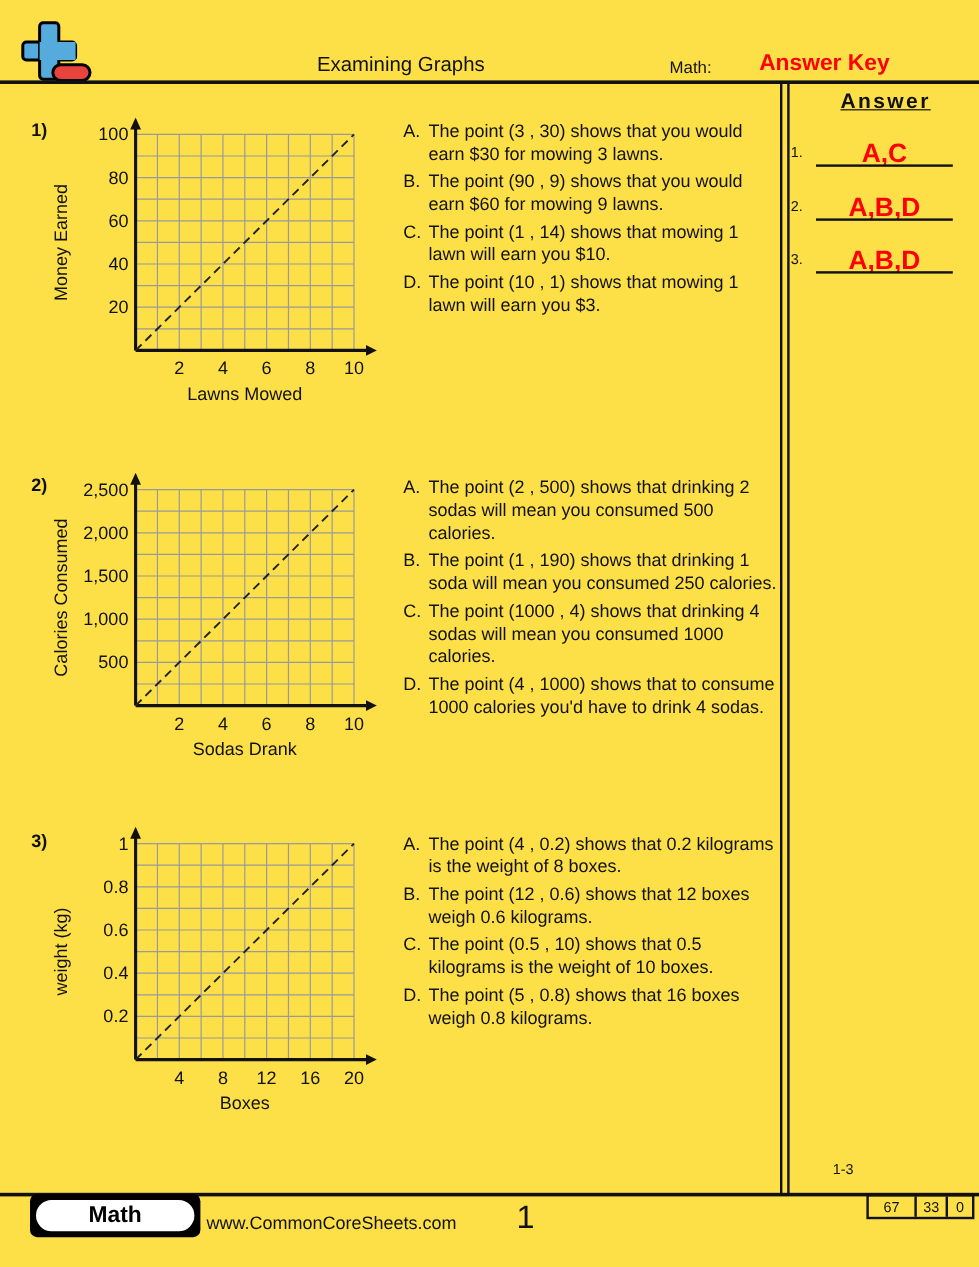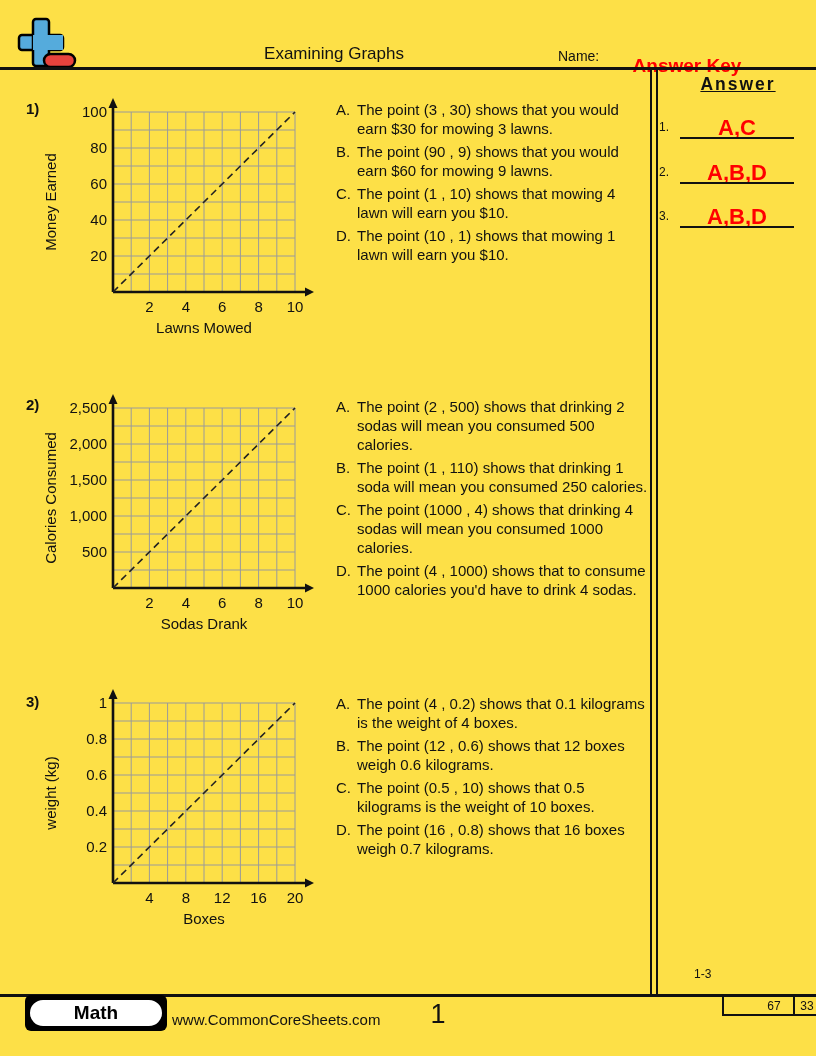--- a/index.html
+++ b/index.html
@@ -6,21 +6,21 @@
   .page{
     position:relative;width:816px;height:1056px;background:#fde047;
     font-family:"Liberation Sans",sans-serif;color:#111;overflow:hidden;
   }
   .abs{position:absolute;}
   
   .hdr-rule{left:0;top:67px;width:816px;height:3px;background:#111;}
   .title{left:184px;top:44px;width:300px;text-align:center;font-size:17px;}
   .name-label{left:558px;top:48px;font-size:14px;}
   .name-value{left:608px;top:42px;width:158px;text-align:center;
-    font-size:19px;font-weight:bold;color:#ff0000;margin-top:13px;}
+    font-size:19px;font-weight:bold;color:#ff0000;}
   .instructions{left:22px;top:72px;font-size:14.5px;font-weight:bold;}
   
   .divider{left:650px;top:70px;width:4px;height:925px;
     border-left:2px solid #111;border-right:2px solid #111;}
   .answers-heading{left:665px;top:74px;width:146px;text-align:center;
     font-size:17.5px;font-weight:bold;text-decoration:underline;letter-spacing:2px;}
   .ans-num{font-size:12px;color:#111;}
   .ans-line{height:2px;background:#111;width:114px;left:680px;}
   .ans-val{left:680px;width:114px;text-align:center;font-size:22px;
     font-weight:bold;color:#ff0000;}
@@ -37,38 +37,38 @@
   .badge-pill{position:absolute;left:3px;top:3px;right:3px;bottom:3px;background:#fff;
     border:2.5px solid #000;border-radius:16px;display:flex;align-items:center;
     justify-content:center;font-size:19px;font-weight:bold;color:#000;}
   .website{left:172px;top:1011px;font-size:15px;}
   .page-num{left:408px;top:999px;width:60px;text-align:center;font-size:27px;}
   .prob-range{left:694px;top:967px;font-size:12px;}
   .score-table{left:722px;top:995px;display:flex;border:2px solid #111;height:17px;}
   .score-cell{border-left:2px solid #111;display:flex;align-items:center;
     justify-content:center;font-size:12px;padding:0;}
   .score-cell:first-child{border-left:none;}
-  .sc0{width:38px;padding-left:31px;}.sc1{width:24px;text-align:center;}.sc2{width:20px;}
+  .sc0{width:38px;}.sc1{width:24px;text-align:center;}.sc2{width:20px;}
   svg text{font-family:"Liberation Sans",sans-serif;fill:#111;}
 </style>
 </head>
 <body>
 
 <div class="page">
 
   <div class="abs" style="left:16px;top:16px;width:62px;height:54px;">
     <svg width="62" height="54" viewBox="0 0 62 54">
       <rect x="3" y="19" width="44" height="15" rx="3" fill="#55abdc" stroke="#000" stroke-width="2.5"></rect>
       <rect x="17" y="3" width="16" height="47" rx="3" fill="#55abdc" stroke="#000" stroke-width="2.5"></rect>
       <rect x="17" y="19" width="30" height="15" fill="#55abdc"></rect>
       <rect x="28" y="38" width="31" height="13" rx="6.5" fill="#e8433d" stroke="#000" stroke-width="2.5"></rect>
     </svg>
   </div>
   <div class="abs title">Examining Graphs</div>
-  <div class="abs name-label">Name:</div>
+  <div class="abs name-label">Math:</div>
   <div class="abs name-value">Answer Key</div>
   <div class="abs hdr-rule"></div>
 
   <div class="abs divider"></div>
   <div class="abs answers-heading">Answer</div>
 
   <div class="abs ans-num" style="left:659px;top:120px;">1.</div>
   <div class="abs ans-val" style="top:115px;">A,C</div>
   <div class="abs ans-line" style="top:137px;"></div>
 
@@ -124,25 +124,25 @@
     <div class="stmt">
       <span class="stmt-letter">A.</span>
       <span class="stmt-text">The point (3 , 30) shows that you would earn $30 for mowing 3 lawns.</span>
     </div>
     <div class="stmt">
       <span class="stmt-letter">B.</span>
       <span class="stmt-text">The point (90 , 9) shows that you would earn $60 for mowing 9 lawns.</span>
     </div>
     <div class="stmt">
       <span class="stmt-letter">C.</span>
-      <span class="stmt-text">The point (1 , 10) shows that mowing 4 lawn will earn you $10.</span>
+      <span class="stmt-text">The point (1 , 14) shows that mowing 1 lawn will earn you $10.</span>
     </div>
     <div class="stmt">
       <span class="stmt-letter">D.</span>
-      <span class="stmt-text">The point (10 , 1) shows that mowing 1 lawn will earn you $10.</span>
+      <span class="stmt-text">The point (10 , 1) shows that mowing 1 lawn will earn you $3.</span>
     </div>
   </div>
 
   <div class="abs prob-num" style="top:396px;">2)</div>
   <div class="abs chart-box" style="top:394px;"><svg width="300" height="240" viewBox="0 0 300 240">
         <line x1="113.2" y1="14" x2="113.2" y2="194" stroke="#9a9a9a" stroke-width="1"></line>
         <line x1="131.4" y1="14" x2="131.4" y2="194" stroke="#9a9a9a" stroke-width="1"></line>
         <line x1="149.6" y1="14" x2="149.6" y2="194" stroke="#9a9a9a" stroke-width="1"></line>
         <line x1="167.8" y1="14" x2="167.8" y2="194" stroke="#9a9a9a" stroke-width="1"></line>
         <line x1="186" y1="14" x2="186" y2="194" stroke="#9a9a9a" stroke-width="1"></line>
@@ -179,21 +179,21 @@
         <text x="186" y="235" text-anchor="middle" font-size="15">Sodas Drank</text>
         <text transform="translate(38,104) rotate(-90)" text-anchor="middle" font-size="15">Calories Consumed</text>
       </svg></div>
   <div class="abs statements" style="top:397px;">
     <div class="stmt">
       <span class="stmt-letter">A.</span>
       <span class="stmt-text">The point (2 , 500) shows that drinking 2 sodas will mean you consumed 500 calories.</span>
     </div>
     <div class="stmt">
       <span class="stmt-letter">B.</span>
-      <span class="stmt-text">The point (1 , 110) shows that drinking 1 soda will mean you consumed 250 calories.</span>
+      <span class="stmt-text">The point (1 , 190) shows that drinking 1 soda will mean you consumed 250 calories.</span>
     </div>
     <div class="stmt">
       <span class="stmt-letter">C.</span>
       <span class="stmt-text">The point (1000 , 4) shows that drinking 4 sodas will mean you consumed 1000 calories.</span>
     </div>
     <div class="stmt">
       <span class="stmt-letter">D.</span>
       <span class="stmt-text">The point (4 , 1000) shows that to consume 1000 calories you'd have to drink 4 sodas.</span>
     </div>
   </div>
@@ -234,33 +234,33 @@
         <text x="89" y="127" text-anchor="end" font-size="15">0.4</text>
         <text x="89" y="91" text-anchor="end" font-size="15">0.6</text>
         <text x="89" y="55" text-anchor="end" font-size="15">0.8</text>
         <text x="89" y="19" text-anchor="end" font-size="15">1</text>
         <text x="186" y="235" text-anchor="middle" font-size="15">Boxes</text>
         <text transform="translate(38,104) rotate(-90)" text-anchor="middle" font-size="15">weight (kg)</text>
       </svg></div>
   <div class="abs statements" style="top:694px;">
     <div class="stmt">
       <span class="stmt-letter">A.</span>
-      <span class="stmt-text">The point (4 , 0.2) shows that 0.1 kilograms is the weight of 4 boxes.</span>
+      <span class="stmt-text">The point (4 , 0.2) shows that 0.2 kilograms is the weight of 8 boxes.</span>
     </div>
     <div class="stmt">
       <span class="stmt-letter">B.</span>
       <span class="stmt-text">The point (12 , 0.6) shows that 12 boxes weigh 0.6 kilograms.</span>
     </div>
     <div class="stmt">
       <span class="stmt-letter">C.</span>
       <span class="stmt-text">The point (0.5 , 10) shows that 0.5 kilograms is the weight of 10 boxes.</span>
     </div>
     <div class="stmt">
       <span class="stmt-letter">D.</span>
-      <span class="stmt-text">The point (16 , 0.8) shows that 16 boxes weigh 0.7 kilograms.</span>
+      <span class="stmt-text">The point (5 , 0.8) shows that 16 boxes weigh 0.8 kilograms.</span>
     </div>
   </div>
 
   <div class="abs ftr-rule"></div>
   <div class="abs badge">
     <div class="badge-pill">Math</div>
   </div>
   <div class="abs website">www.CommonCoreSheets.com</div>
   <div class="abs page-num">1</div>
   <div class="abs prob-range">1-3</div>

